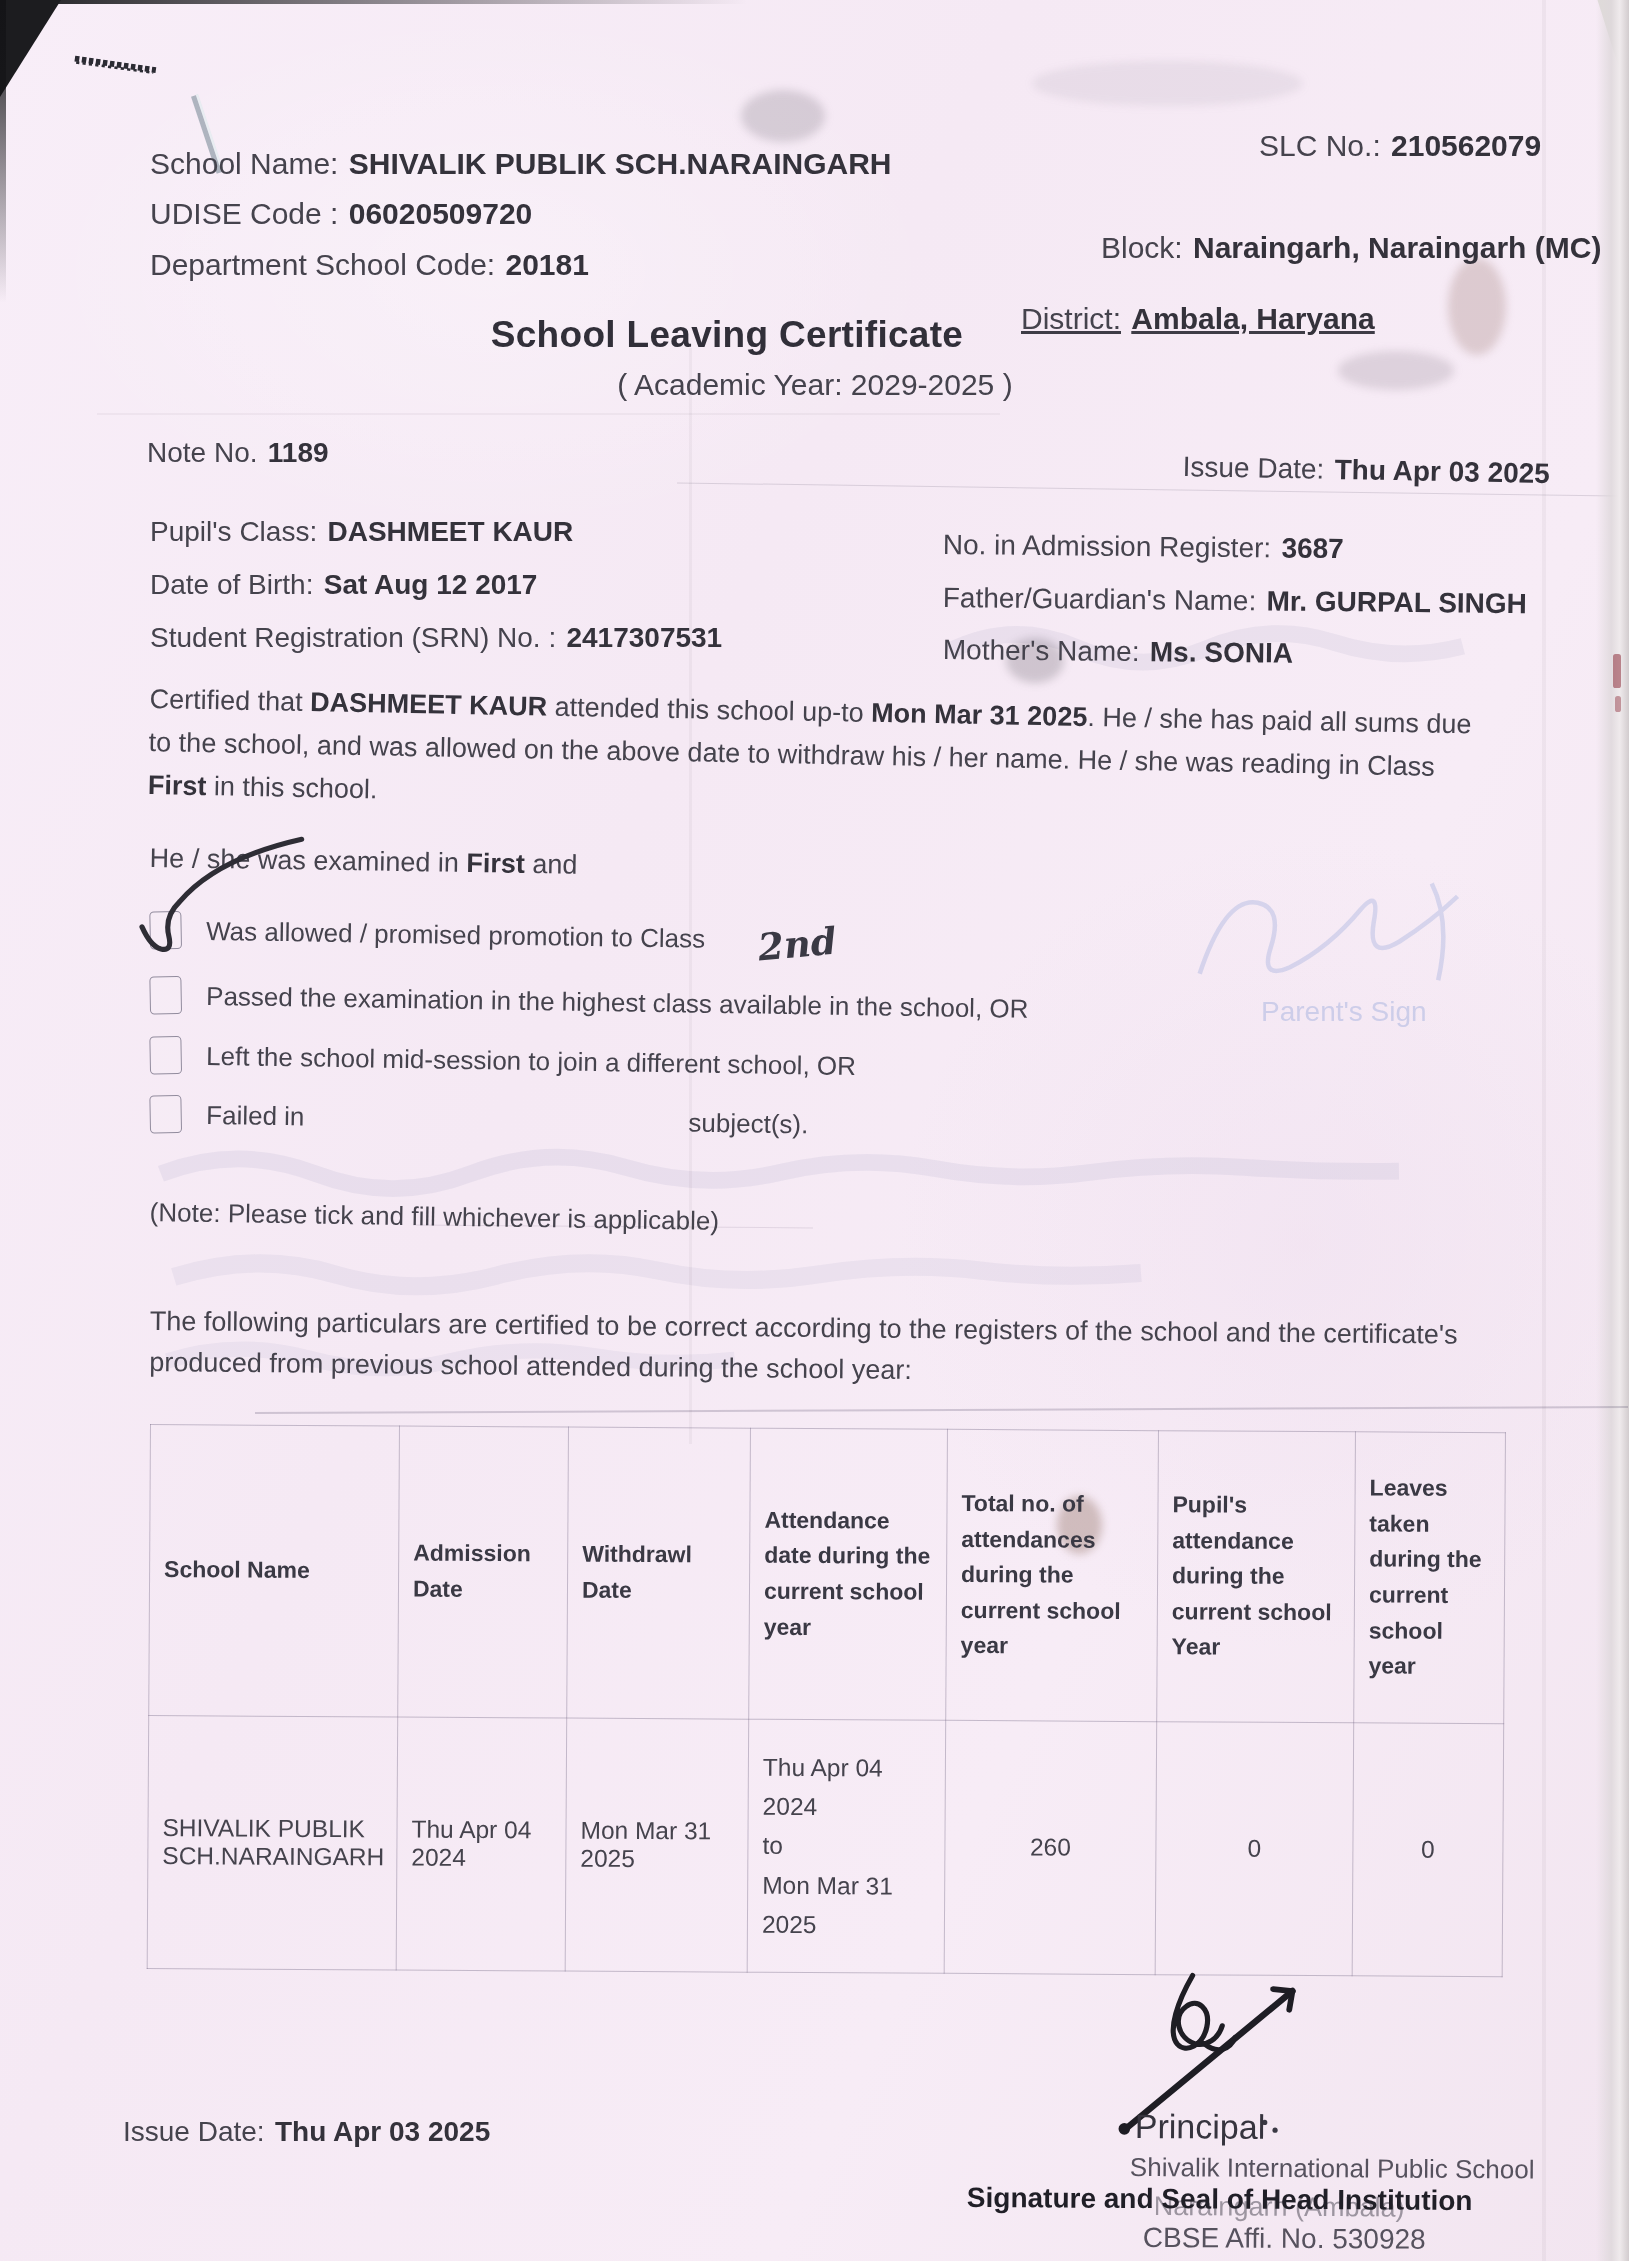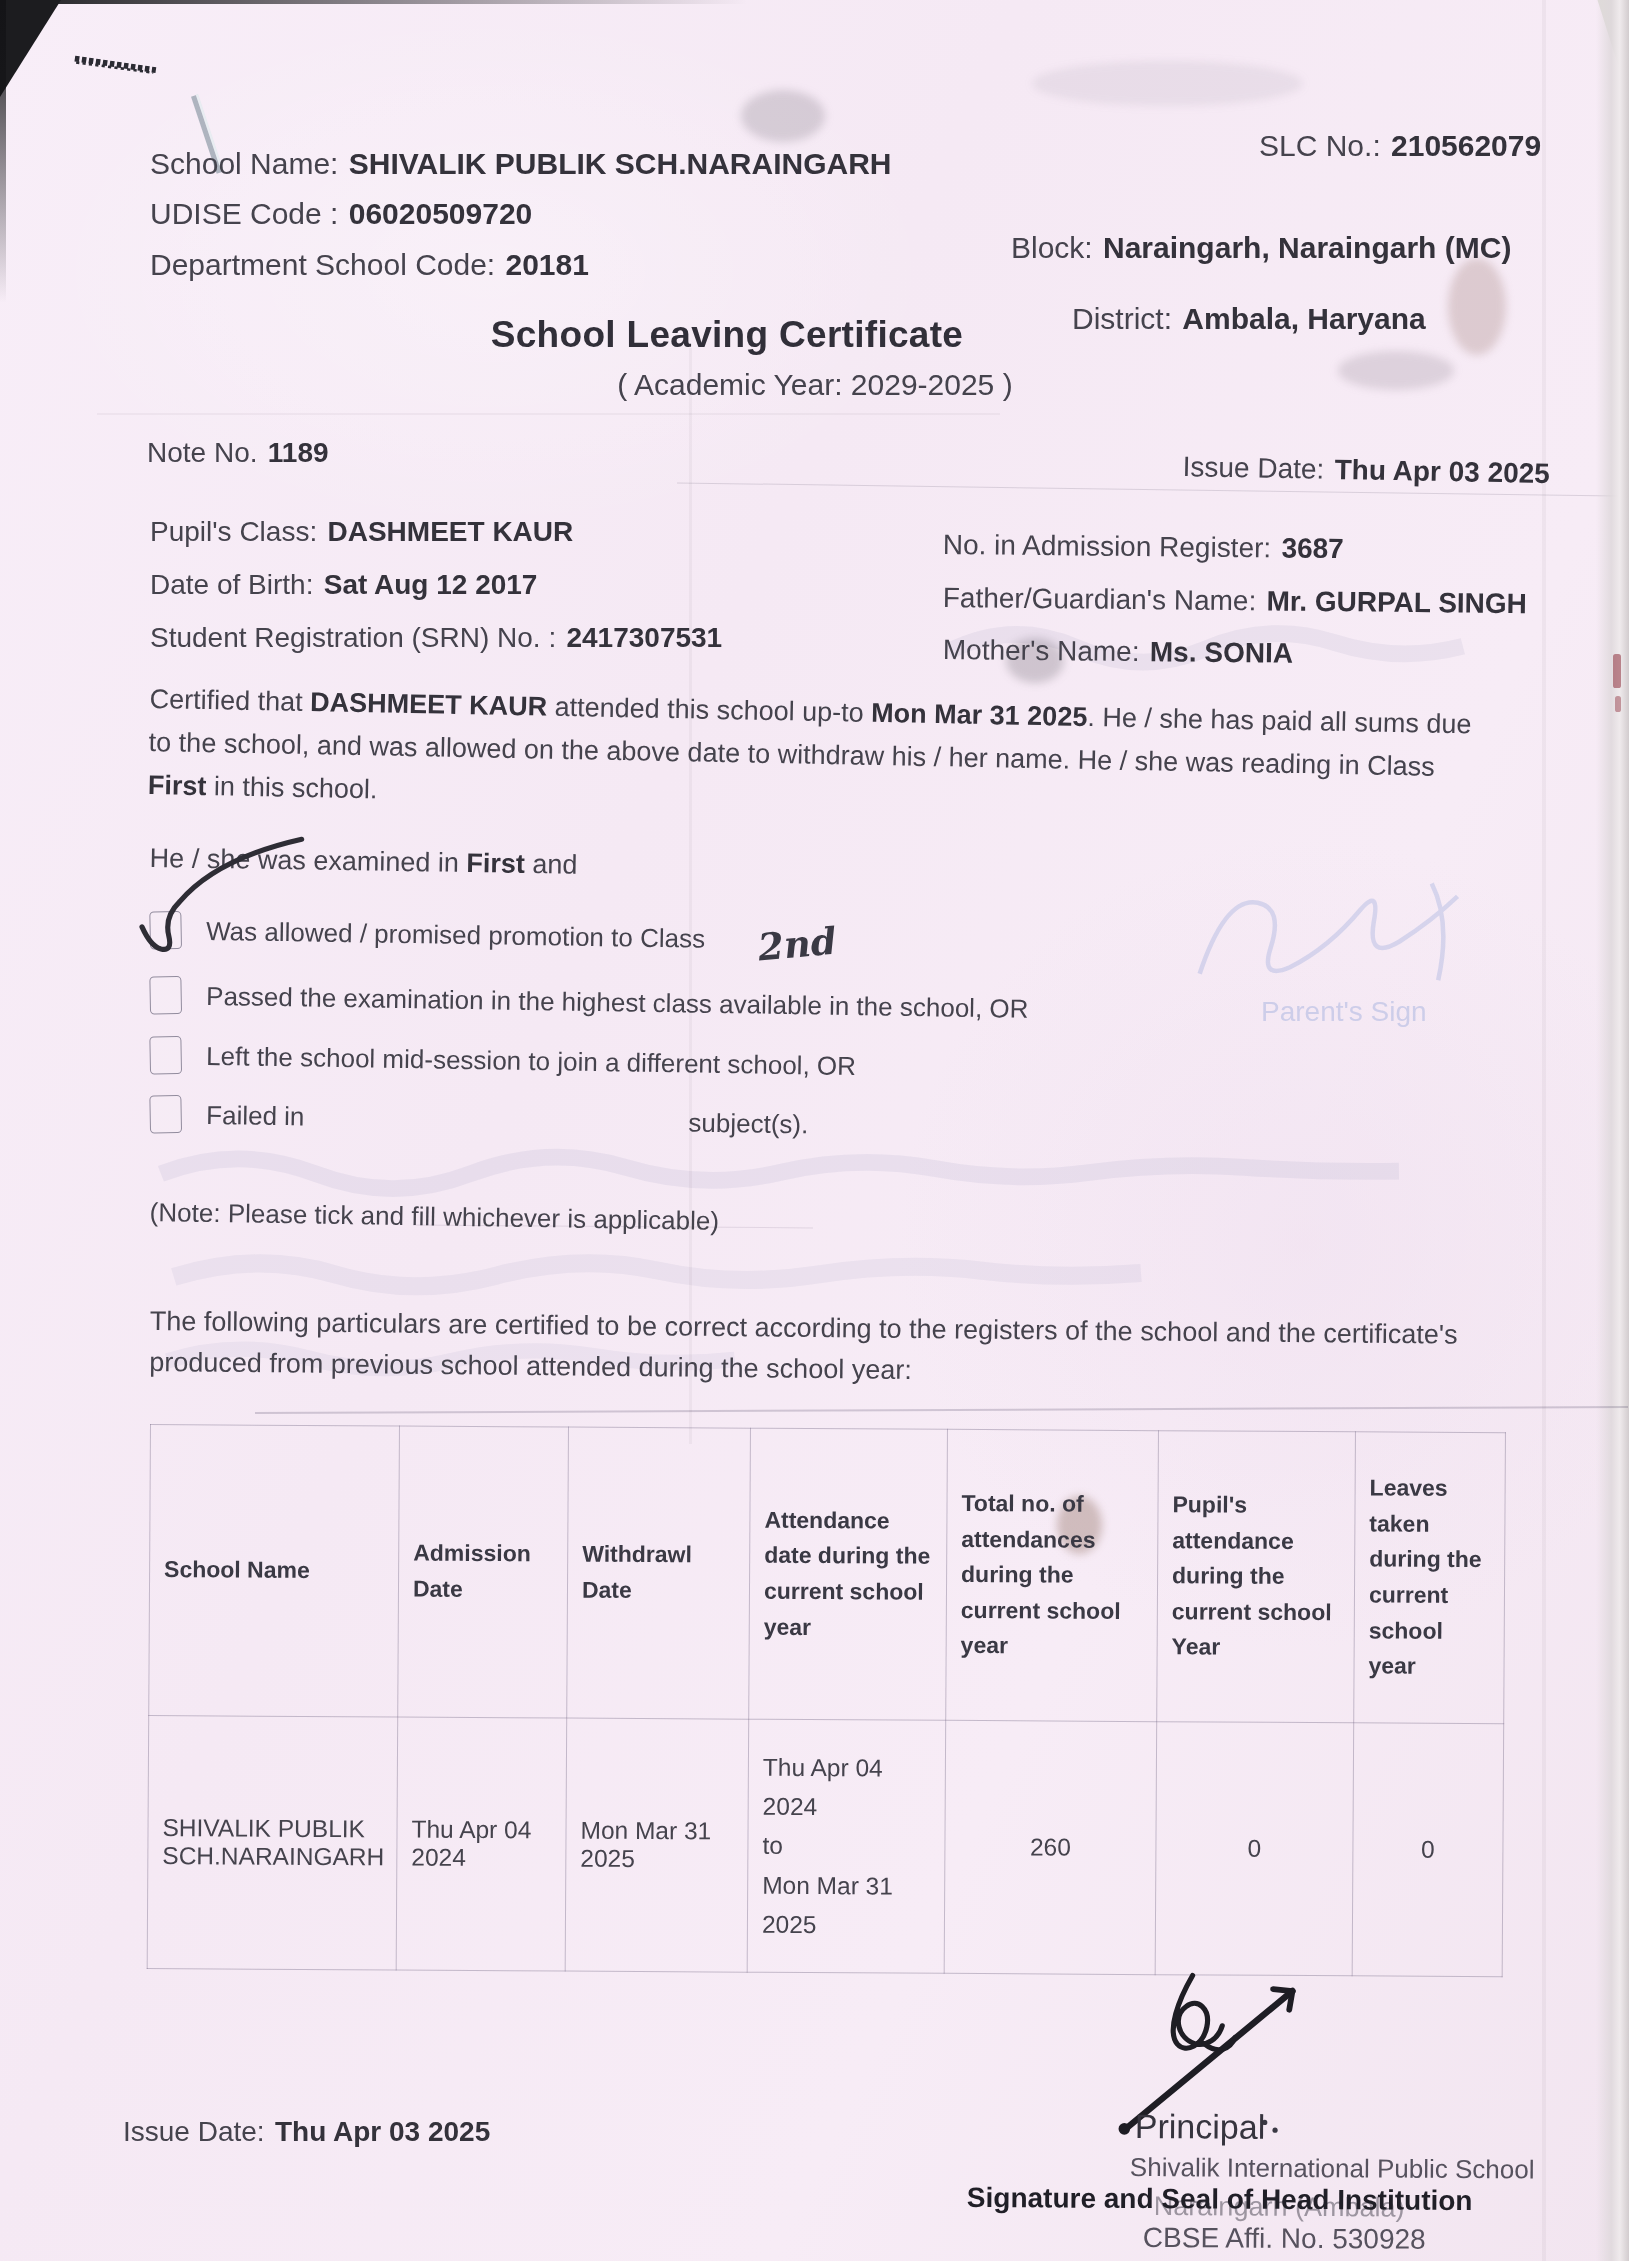--- a/index.html
+++ b/index.html
@@ -116,25 +116,25 @@
   </div>
   <div class="abs row f46" style="left:150px;top:197px;">
     <span class="lbl">UDISE Code :</span>
     <span class="val">06020509720</span>
   </div>
   <div class="abs row f46" style="left:150px;top:248px;">
     <span class="lbl">Department School Code:</span>
     <span class="val">20181</span>
   </div>
 
-  <div class="abs row f46" style="left:1011px;top:231px;justify-content:center;">
+  <div class="abs row f46" style="left:1101px;top:231px;justify-content:center;">
     <span class="lbl">Block:</span>
     <span class="val">Naraingarh, Naraingarh (MC)</span>
   </div>
-  <div class="abs row f46" style="left:1072px;top:302px;">
+  <div class="abs row f46" style="left:1021px;top:302px;text-decoration:underline;">
     <span class="lbl">District:</span>
     <span class="val">Ambala, Haryana</span>
   </div>
 
   <div class="abs title">School Leaving Certificate</div>
   <div class="abs subtitle">( Academic Year: 2029-2025 )</div>
 
   <div class="abs row f44" style="left:147px;top:437px;">
     <span class="lbl">Note No.</span>
     <span class="val">1189</span>

